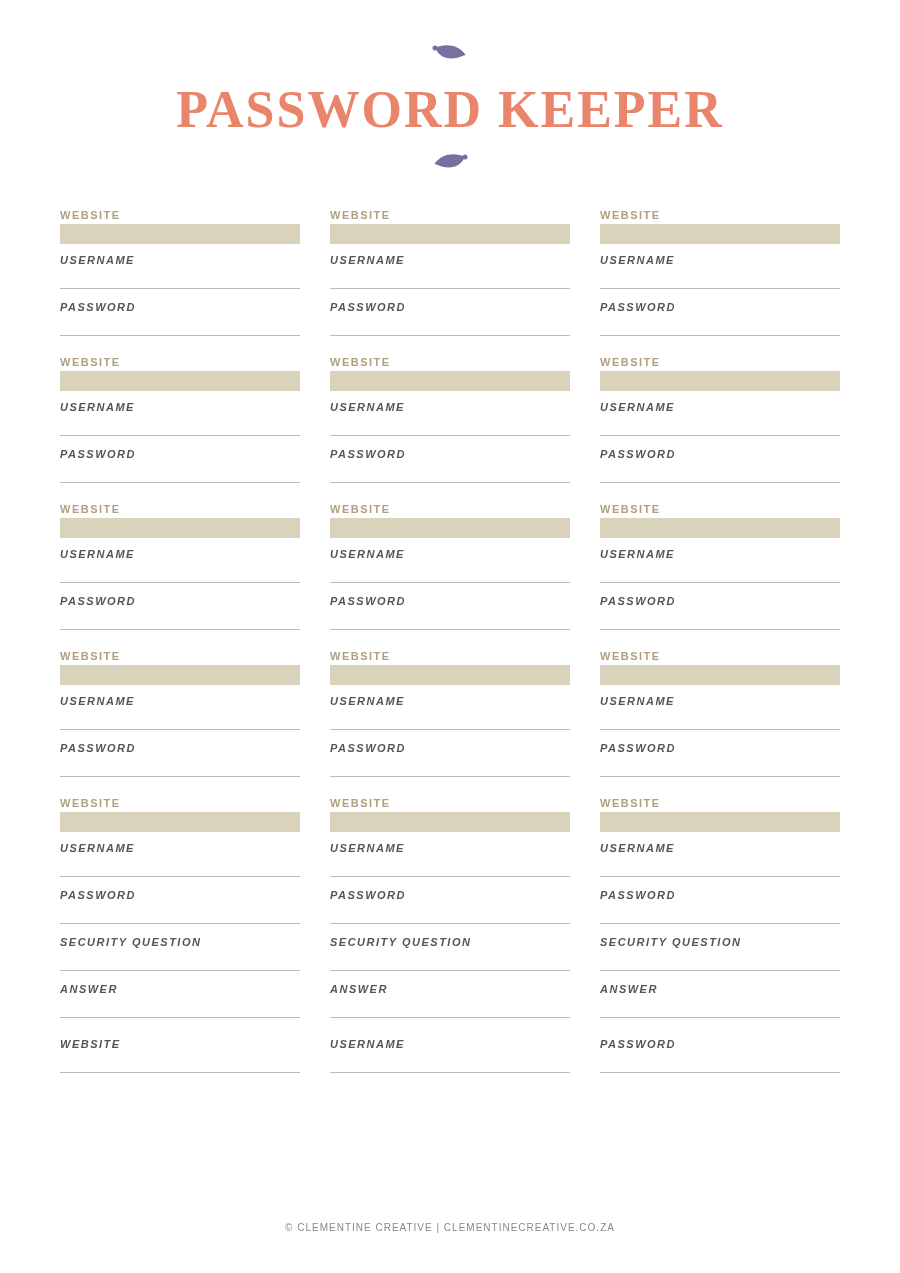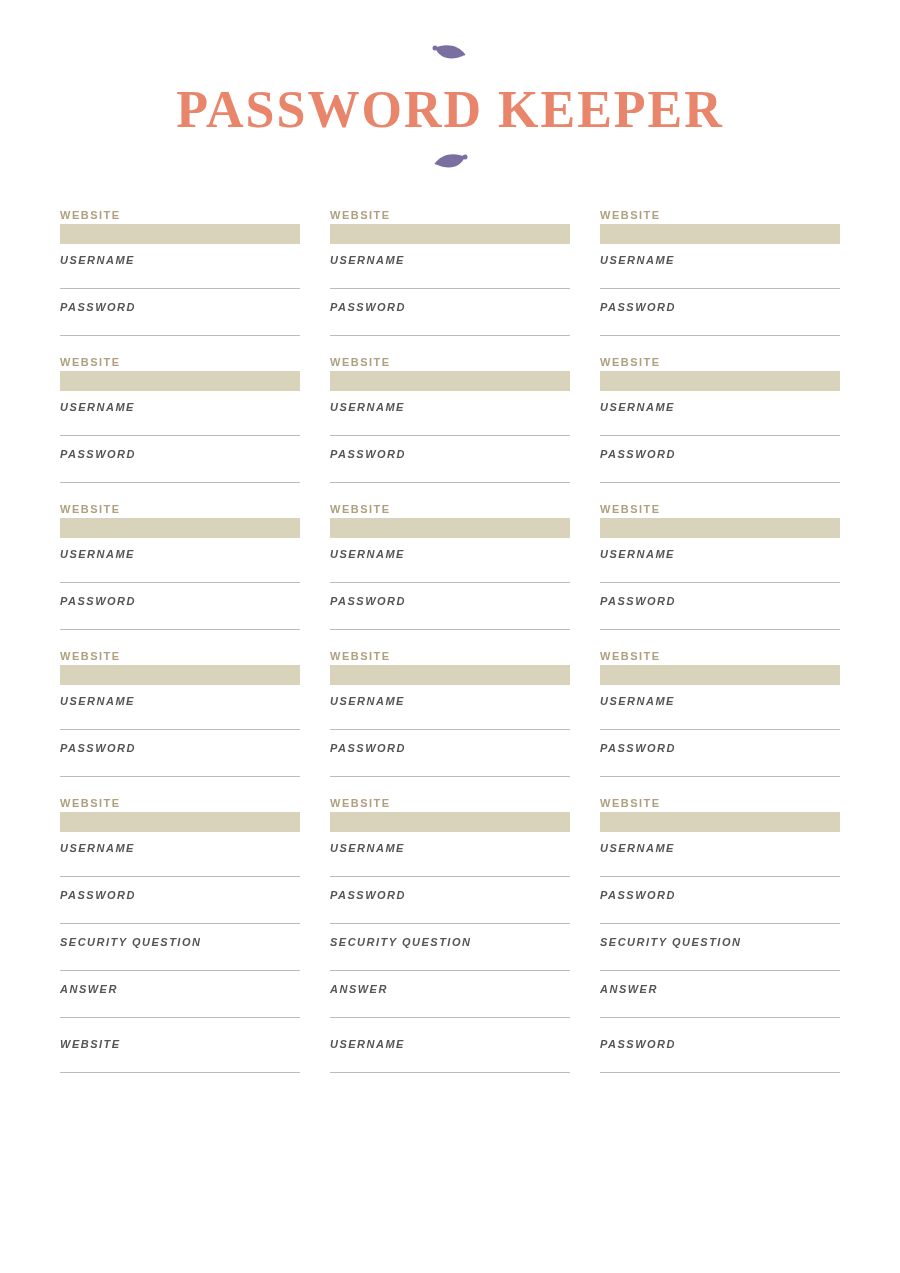--- a/index.html
+++ b/index.html
@@ -313,14 +313,17 @@
     <div class="bottom-col">
       <span class="field-label dark">USERNAME</span>
       <div class="underline-field"></div>
     </div>
     <div class="bottom-col">
       <span class="field-label dark">PASSWORD</span>
       <div class="underline-field"></div>
     </div>
   </div>
 
+  <div class="footer">
+    <span>© CLEMENTINE CREATIVE | CLEMENTINECREATIVE.CO.ZA</span>
+  </div>
 
 </div>
 
 </body></html>

